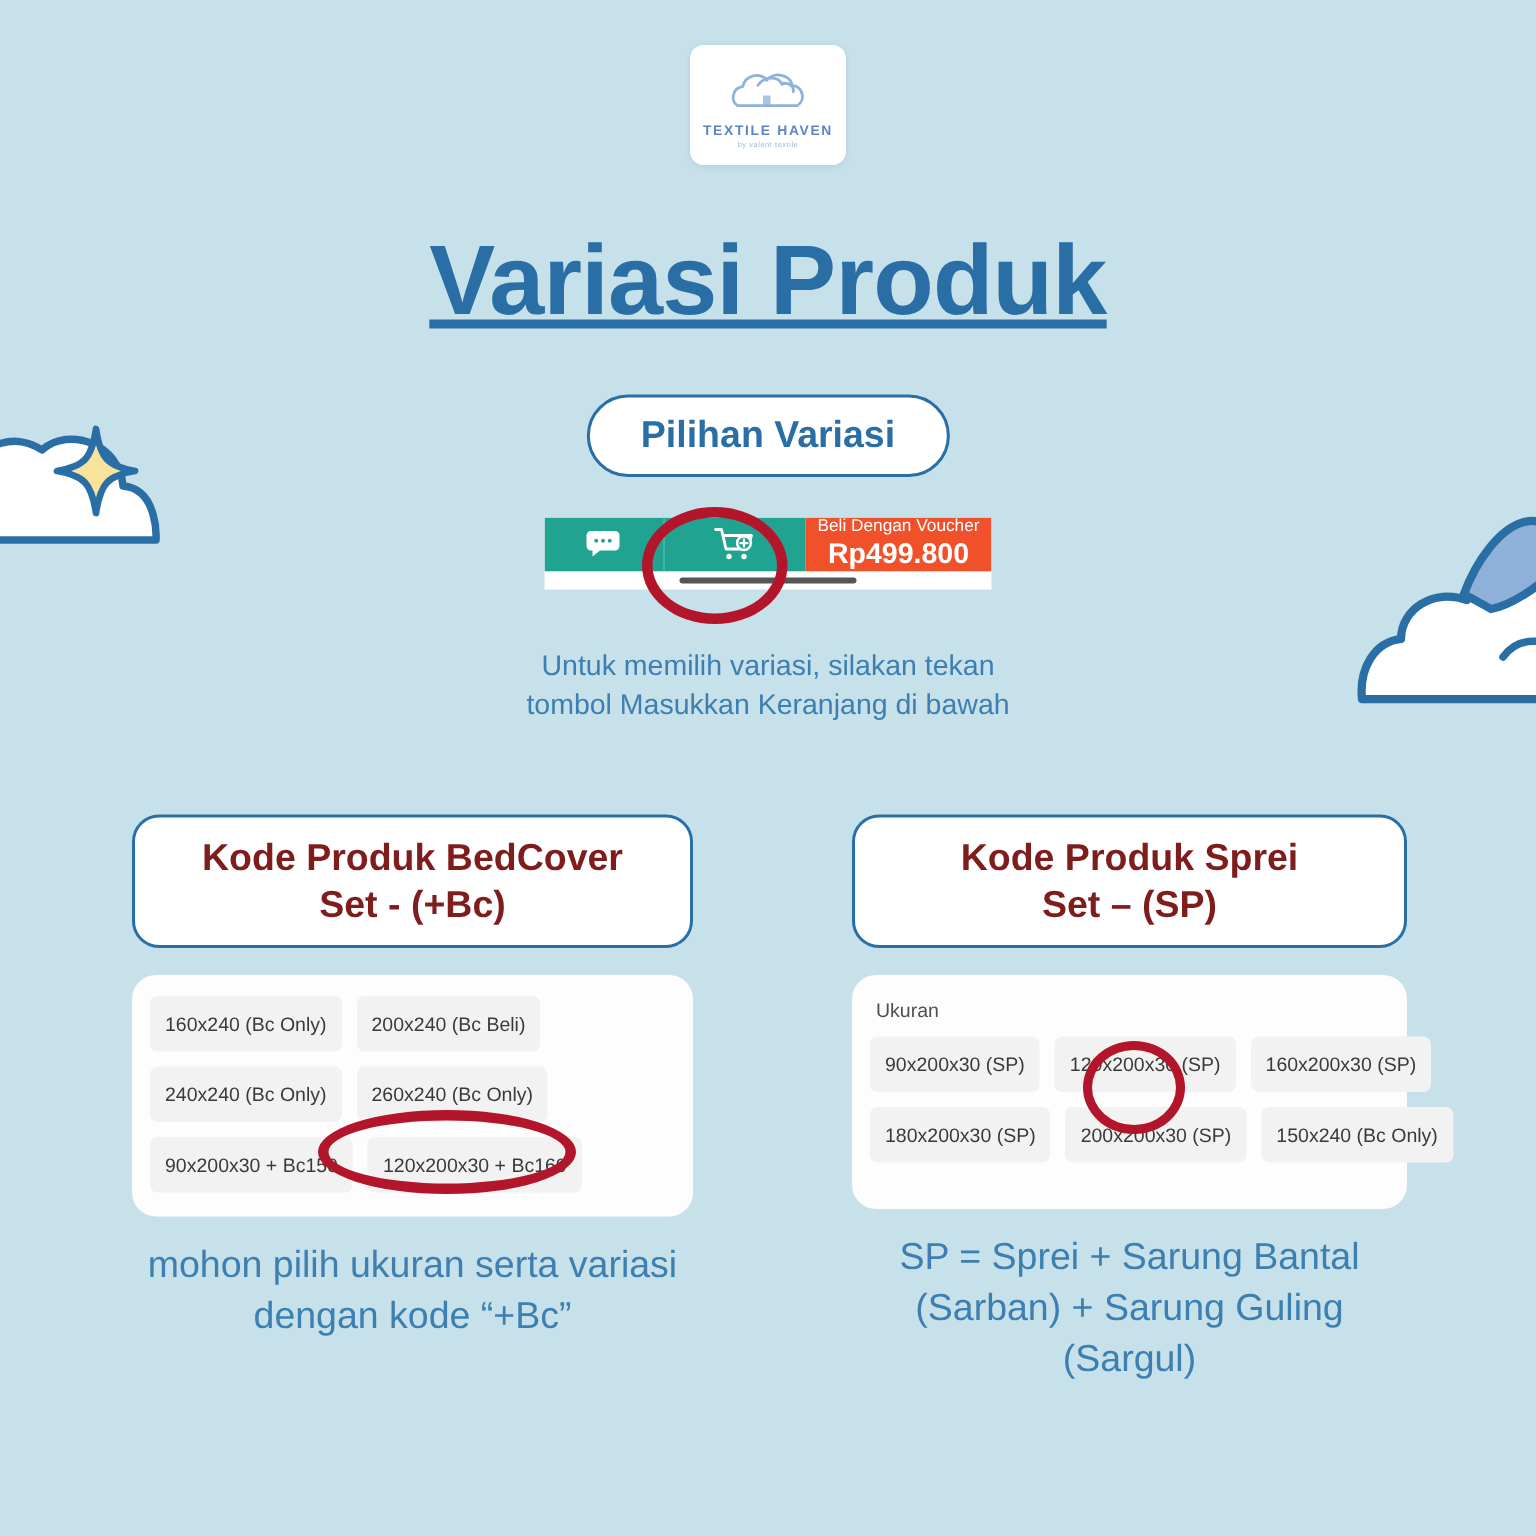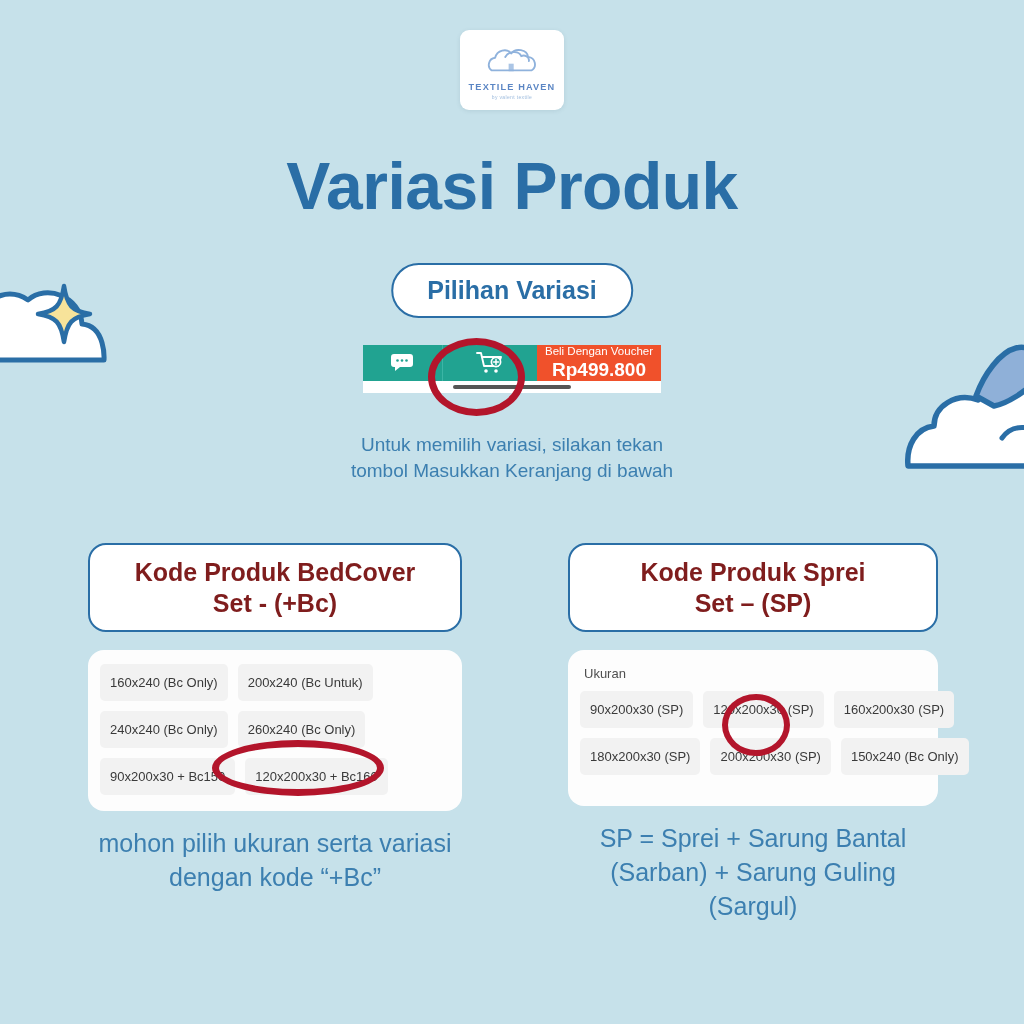--- a/index.html
+++ b/index.html
@@ -78,20 +78,21 @@
   .page-title {
     position: absolute;
     top: 148px;
     left: 0;
     width: 100%;
     text-align: center;
     font-size: 66px;
     font-weight: 700;
     color: #2a6ea6;
     letter-spacing: -0.5px;
+    text-decoration: underline;
   }
 
   
   .pill {
     position: absolute;
     top: 263px;
     left: 50%;
     transform: translateX(-50%);
     background: #ffffff;
     border: 2.5px solid #2a6ea6;
@@ -305,21 +306,21 @@
 
   <div class="col col-left">
     <div class="section-head">
       <div>Kode Produk BedCover</div>
       <div>Set - (+Bc)</div>
     </div>
 
     <div class="chip-card">
       <div class="chip-row">
         <div class="chip">160x240 (Bc Only)</div>
-        <div class="chip">200x240 (Bc Untuk)</div>
+        <div class="chip">200x240 (Bc Beli)</div>
       </div>
       <div class="chip-row">
         <div class="chip">240x240 (Bc Only)</div>
         <div class="chip">260x240 (Bc Only)</div>
       </div>
       <div class="chip-row">
         <div class="chip">90x200x30 + Bc150</div>
         <div class="chip">120x200x30 + Bc160</div>
       </div>
     </div>

